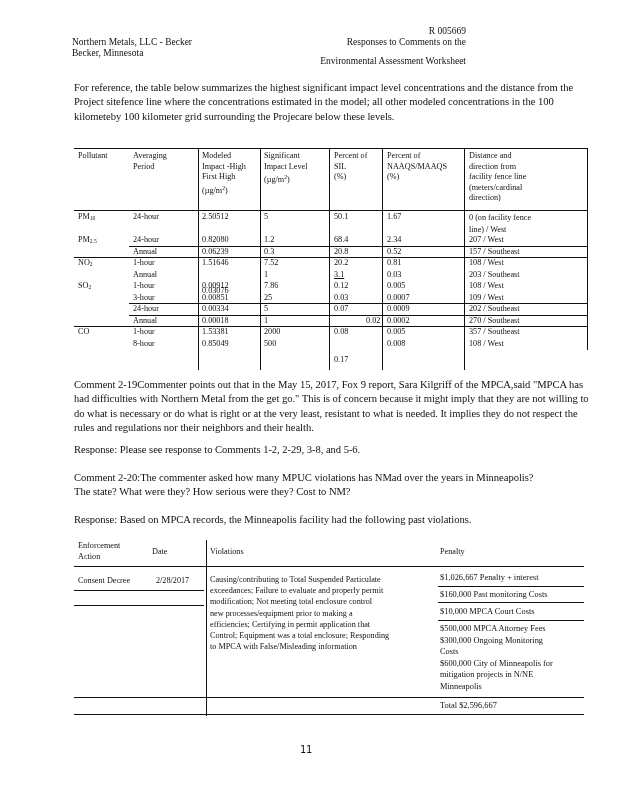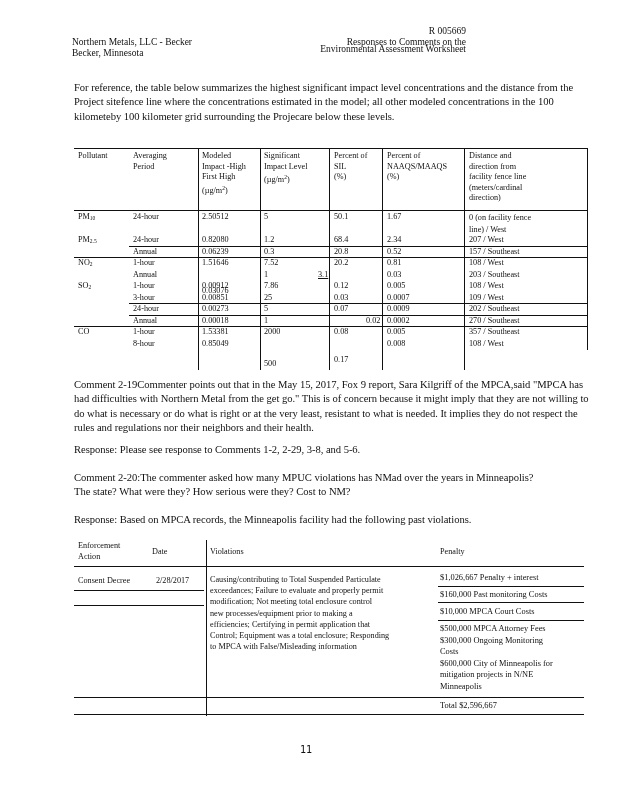--- a/index.html
+++ b/index.html
@@ -25,21 +25,21 @@
   .page-num { position: absolute; left: 300px; top: 744px; font-size: 10px; font-family: "DejaVu Sans Mono", monospace; }
 </style>
 </head>
 <body>
 
 <div class="abs hdr" style="left:0;top:0;width:618px;height:60px;">
   <div class="abs hdr" style="left:72px;top:37px;">Northern Metals, LLC - Becker</div>
   <div class="abs hdr" style="left:72px;top:48px;">Becker, Minnesota</div>
   <div class="abs hdr hdr-right" style="right:152px;top:26px;">R  005669</div>
   <div class="abs hdr hdr-right" style="right:152px;top:37px;">Responses to Comments on the</div>
-  <div class="abs hdr hdr-right" style="right:152px;top:44px;">Environmental Assessment Worksheet</div>
+  <div class="abs hdr hdr-right" style="right:152px;top:56px;">Environmental Assessment Worksheet</div>
 </div>
 
 <div class="abs para" style="top:81px;">For reference, the table below summarizes the highest significant impact level concentrations and the distance from the Project sitefence line where the concentrations estimated in the model; all other modeled concentrations in the 100 kilometeby 100 kilometer grid surrounding the Projecare below these levels.</div>
 
 <div class="ptable" id="ptable">
     <div class="pt-cell" style="left:4px;top:3px;">
       <div>Pollutant</div>
     </div>
     <div class="pt-cell" style="left:59px;top:3px;">
       <div>Averaging</div>
@@ -111,21 +111,21 @@
         <div class="pt-cell" style="left:128px;top:0;">1.51646</div>
         <div class="pt-cell" style="left:190px;top:0;">7.52</div>
         <div class="pt-cell" style="left:260px;top:0;">20.2</div>
         <div class="pt-cell" style="left:313px;top:0;">0.81</div>
         <div class="pt-cell" style="left:395px;top:0;">108 / West</div>
       </div>
       <div style="position:absolute;left:0;top:121.5px;width:513px;height:11px;">
         <div class="pt-cell" style="left:59px;top:0;">Annual</div>
         <div class="pt-cell" style="left:128px;top:16px;">0.03076</div>
         <div class="pt-cell" style="left:190px;top:0;">1</div>
-        <div class="pt-cell" style="left:244px;top:0;text-decoration:underline;">3.1</div>
+        <div class="pt-cell" style="left:260px;top:0;text-decoration:underline;">3.1</div>
         <div class="pt-cell" style="left:313px;top:0;">0.03</div>
         <div class="pt-cell" style="left:395px;top:0;">203 / Southeast</div>
       </div>
       <div style="position:absolute;left:0;top:133px;width:513px;height:11px;">
         <div class="pt-cell" style="left:4px;top:0;">SO<sub>2</sub></div>
         <div class="pt-cell" style="left:59px;top:0;">1-hour</div>
         <div class="pt-cell" style="left:128px;top:0;">0.00912</div>
         <div class="pt-cell" style="left:190px;top:0;">7.86</div>
         <div class="pt-cell" style="left:260px;top:0;">0.12</div>
         <div class="pt-cell" style="left:313px;top:0;">0.005</div>
@@ -134,21 +134,21 @@
       <div style="position:absolute;left:0;top:144.5px;width:513px;height:11px;">
         <div class="pt-cell" style="left:59px;top:0;">3-hour</div>
         <div class="pt-cell" style="left:128px;top:0;">0.00851</div>
         <div class="pt-cell" style="left:190px;top:0;">25</div>
         <div class="pt-cell" style="left:260px;top:0;">0.03</div>
         <div class="pt-cell" style="left:313px;top:0;">0.0007</div>
         <div class="pt-cell" style="left:395px;top:0;">109 / West</div>
       </div>
       <div style="position:absolute;left:0;top:156px;width:513px;height:11px;">
         <div class="pt-cell" style="left:59px;top:0;">24-hour</div>
-        <div class="pt-cell" style="left:128px;top:0;">0.00273</div>
+        <div class="pt-cell" style="left:128px;top:0;">0.00334</div>
         <div class="pt-cell" style="left:190px;top:0;">5</div>
         <div class="pt-cell" style="left:260px;top:0;">0.07</div>
         <div class="pt-cell" style="left:313px;top:0;">0.0009</div>
         <div class="pt-cell" style="left:395px;top:0;">202 / Southeast</div>
       </div>
       <div style="position:absolute;left:0;top:167.5px;width:513px;height:11px;">
         <div class="pt-cell" style="left:59px;top:0;">Annual</div>
         <div class="pt-cell" style="left:128px;top:0;">0.00018</div>
         <div class="pt-cell" style="left:190px;top:0;">1</div>
         <div class="pt-cell" style="left:260px;top:0;margin-left:32px;">0.02</div>
@@ -160,21 +160,21 @@
         <div class="pt-cell" style="left:59px;top:0;">1-hour</div>
         <div class="pt-cell" style="left:128px;top:0;">1.53381</div>
         <div class="pt-cell" style="left:190px;top:0;">2000</div>
         <div class="pt-cell" style="left:260px;top:0;">0.08</div>
         <div class="pt-cell" style="left:313px;top:0;">0.005</div>
         <div class="pt-cell" style="left:395px;top:0;text-align:center;">357 / Southeast</div>
       </div>
       <div style="position:absolute;left:0;top:190.5px;width:513px;height:11px;">
         <div class="pt-cell" style="left:59px;top:0;">8-hour</div>
         <div class="pt-cell" style="left:128px;top:0;">0.85049</div>
-        <div class="pt-cell" style="left:190px;top:0;margin-top:20px;">500</div>
+        <div class="pt-cell" style="left:190px;top:0;">500</div>
         <div class="pt-cell" style="left:260px;top:0;margin-top:16px;">0.17</div>
         <div class="pt-cell" style="left:313px;top:0;">0.008</div>
         <div class="pt-cell" style="left:395px;top:0;">108 / West</div>
       </div>
     </div>
     <div class="pt-line-v" style="left:124px;top:0px;height:222px;"></div>
     <div class="pt-line-v" style="left:186px;top:0px;height:222px;"></div>
     <div class="pt-line-v" style="left:255px;top:0px;height:222px;"></div>
     <div class="pt-line-v" style="left:308px;top:0px;height:222px;"></div>
     <div class="pt-line-v" style="left:390px;top:0px;height:222px;"></div>

